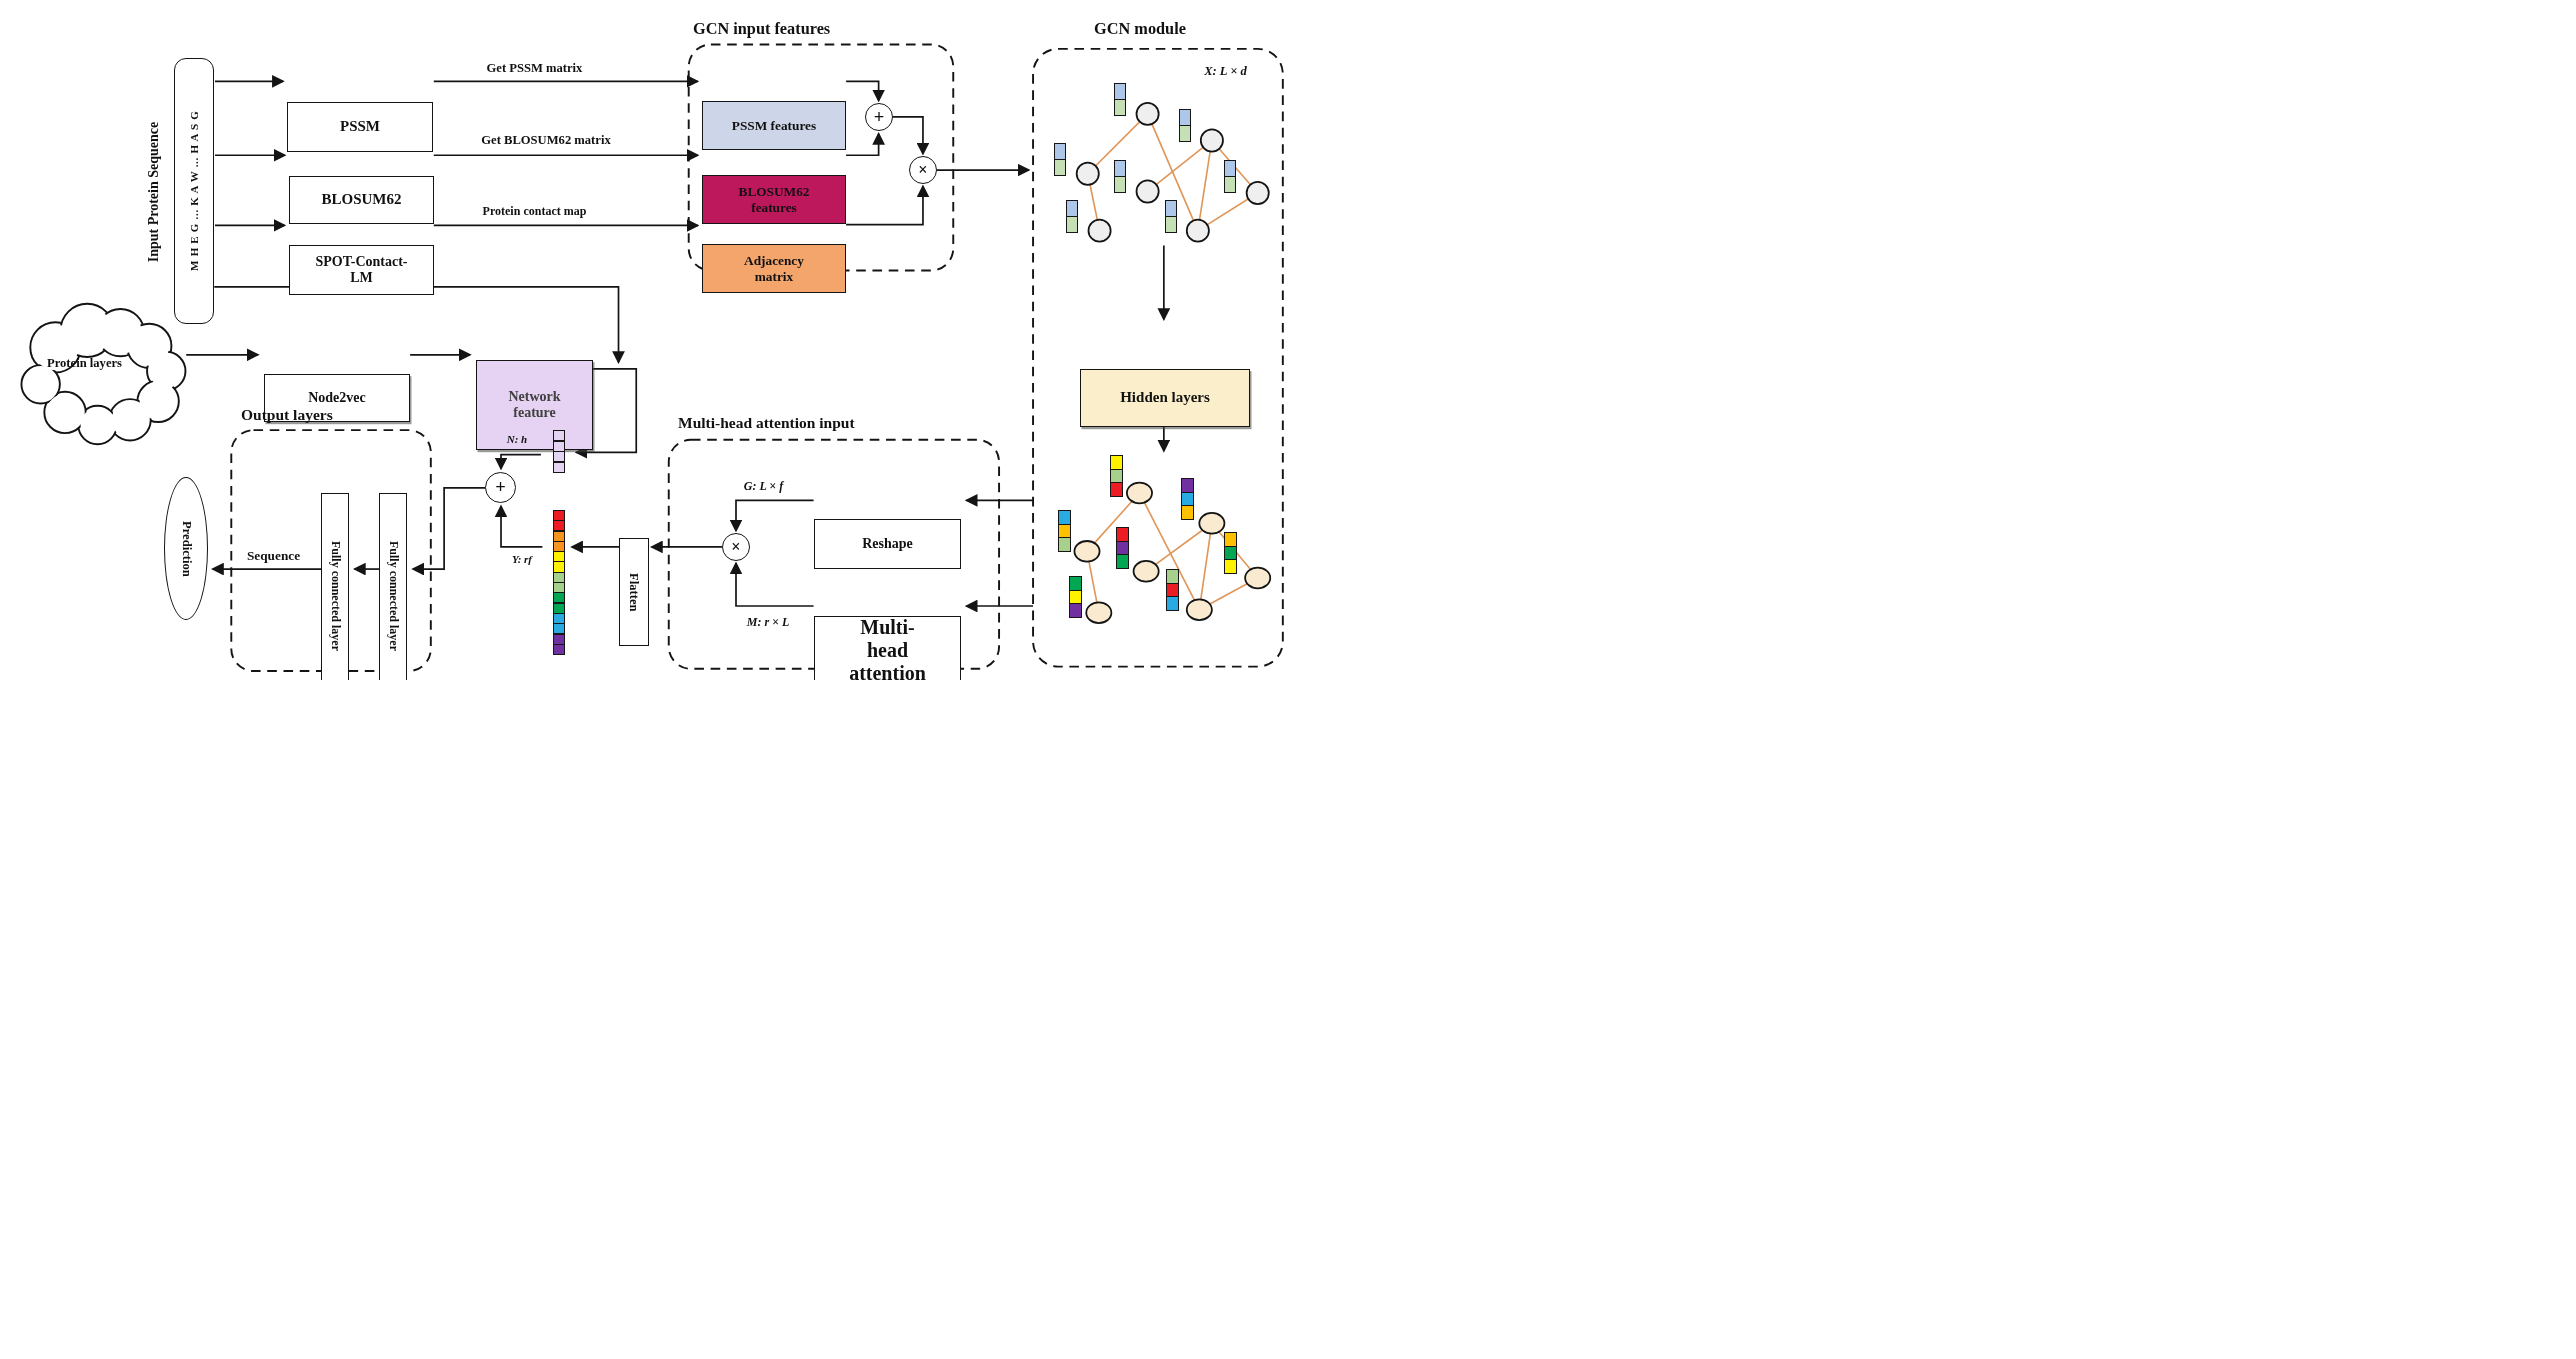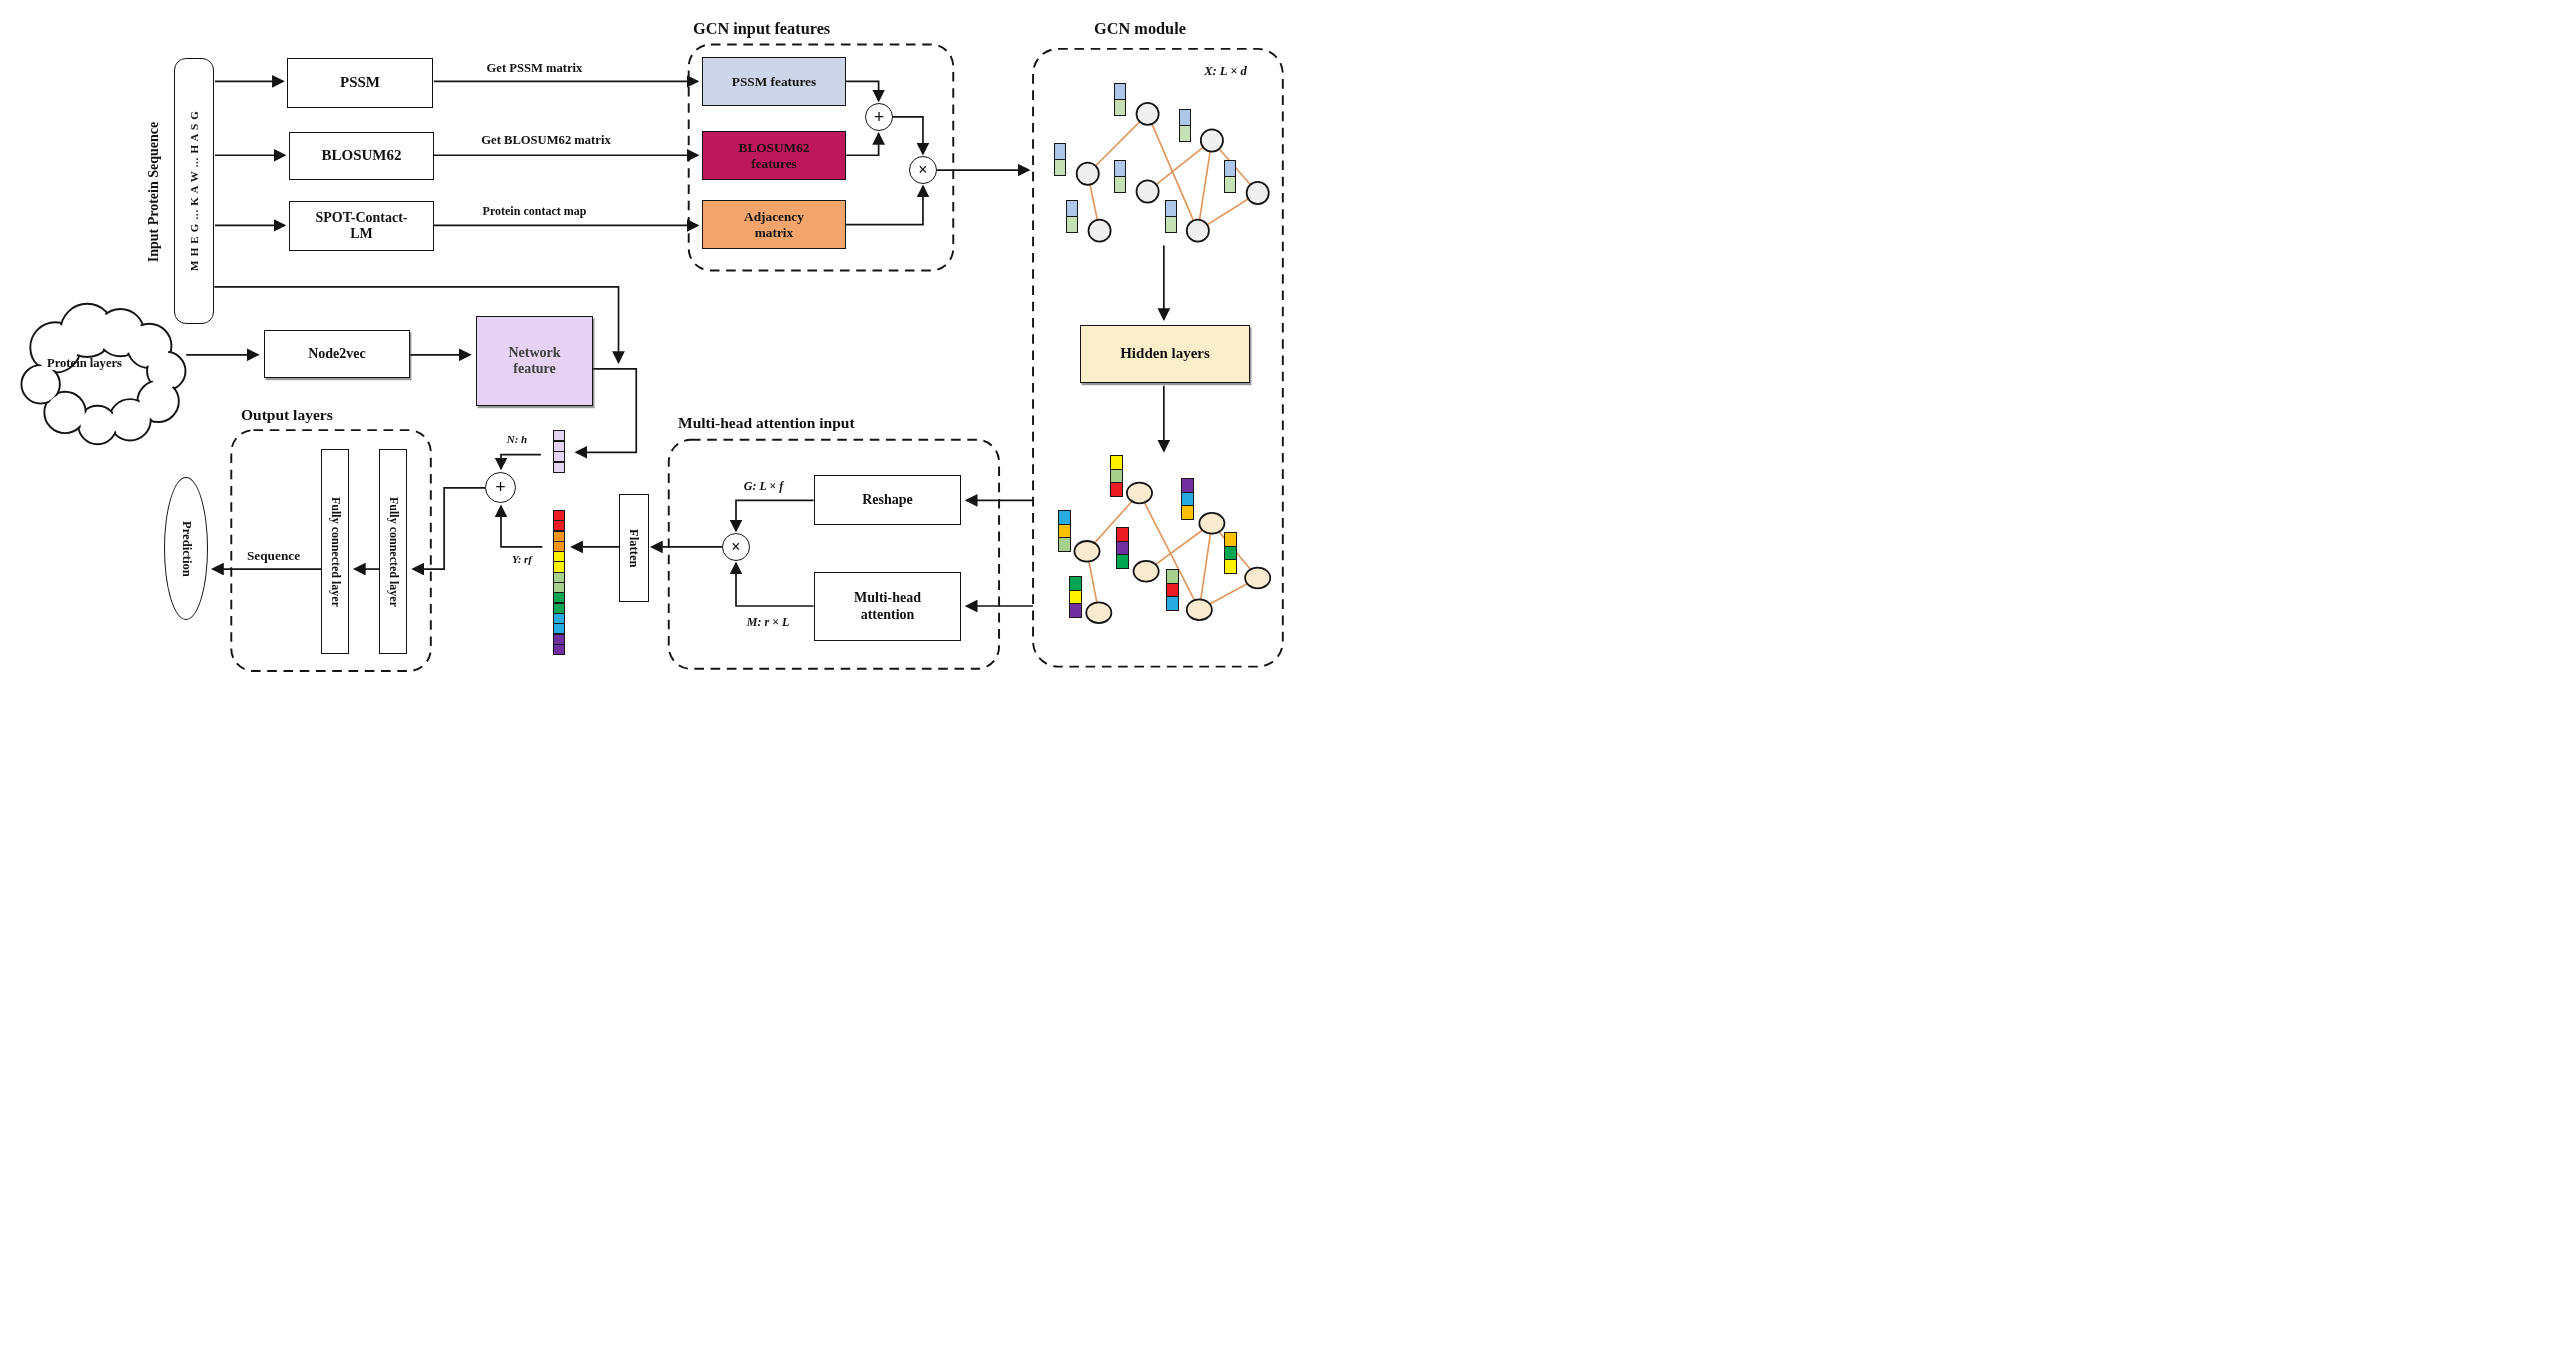--- a/index.html
+++ b/index.html
@@ -1,21 +1,21 @@
 <!DOCTYPE html>
 <html style="font-size:12px"><head>
 <meta charset="utf-8">
 <style>
   html,body{margin:0;padding:0;background:#ffffff;}
   #canvas{position:relative;width:1288px;height:680px;background:#ffffff;
           font-family:"Liberation Serif","DejaVu Serif",serif;color:#111;overflow:hidden;}
   .abs{position:absolute;box-sizing:border-box;}
   svg{position:absolute;left:0;top:0;}
   .box{border:1.7px solid #141414;background:#fff;display:flex;align-items:center;justify-content:center;
-       text-align:center;font-weight:bold;line-height:1.15;}
+       text-align:center;font-weight:bold;line-height:1.15;margin-top:44px;}
   .shadow{box-shadow:1.5px 2.2px 0 rgba(70,70,70,.55);}
   .lbl{font-weight:bold;text-align:center;white-space:nowrap;}
   .ital{font-style:italic;}
   .vtext{writing-mode:vertical-rl;text-orientation:mixed;display:flex;align-items:center;justify-content:center;}
   .rccw{transform:rotate(-90deg);transform-origin:center;}
   .opcircle{border:1.7px solid #141414;border-radius:50%;background:#fff;display:flex;align-items:center;
             justify-content:center;font-weight:bold;font-size:18.5px;line-height:1;}
   .vec{display:flex;flex-direction:column;border:1.2px solid #161616;background:#161616;gap:1.2px;}
   .vcell{flex:1;}
   .ellipse{border:1.8px solid #141414;border-radius:50%;background:#fff;display:flex;align-items:center;justify-content:center;}
@@ -227,21 +227,21 @@
       <div class="vcell" style="background: rgb(112, 48, 160);"></div>
     </div>
   <div class="abs vec" style="left:1166px;top:569px;width:12.6px;height:42px;">
       <div class="vcell" style="background: rgb(168, 208, 141);"></div>
       <div class="vcell" style="background: rgb(236, 28, 36);"></div>
       <div class="vcell" style="background: rgb(41, 171, 226);"></div>
     </div>
 
   <div class="abs title" style="left:678px;top:414px;font-size:15.5px;">Multi-head attention input</div>
   <div class="abs box" style="left:814px;top:475px;width:147px;height:50px;font-size:14px;">Reshape</div>
-  <div class="abs box" style="left:814px;top:572px;width:147px;height:69px;font-size:14px;padding:0 30px;">Multi-head attention</div>
+  <div class="abs box" style="left:814px;top:572px;width:147px;height:69px;font-size:20px;padding:0 30px;">Multi-head attention</div>
   <div class="abs lbl ital" style="left:729px;top:479px;width:69px;font-size:12px;">G:  L × f</div>
   <div class="abs lbl ital" style="left:732px;top:615px;width:72px;font-size:12px;">M:  r × L</div>
   <div class="abs opcircle" style="left:722px;top:533px;width:28px;height:28px;font-size:16.3px;">×</div>
 
   <div class="abs box vtext" style="left:619px;top:494px;width:30px;height:108px;font-size:12.6px;">Flatten</div>
 
   <div class="abs lbl ital" style="left:494px;top:433px;width:46px;font-size:11px;">N:  h</div>
   <div class="abs vec" style="left:553px;top:430px;width:12px;height:43px;">
       <div class="vcell" style="background: rgb(227, 212, 241);"></div>
       <div class="vcell" style="background: rgb(227, 212, 241);"></div>

